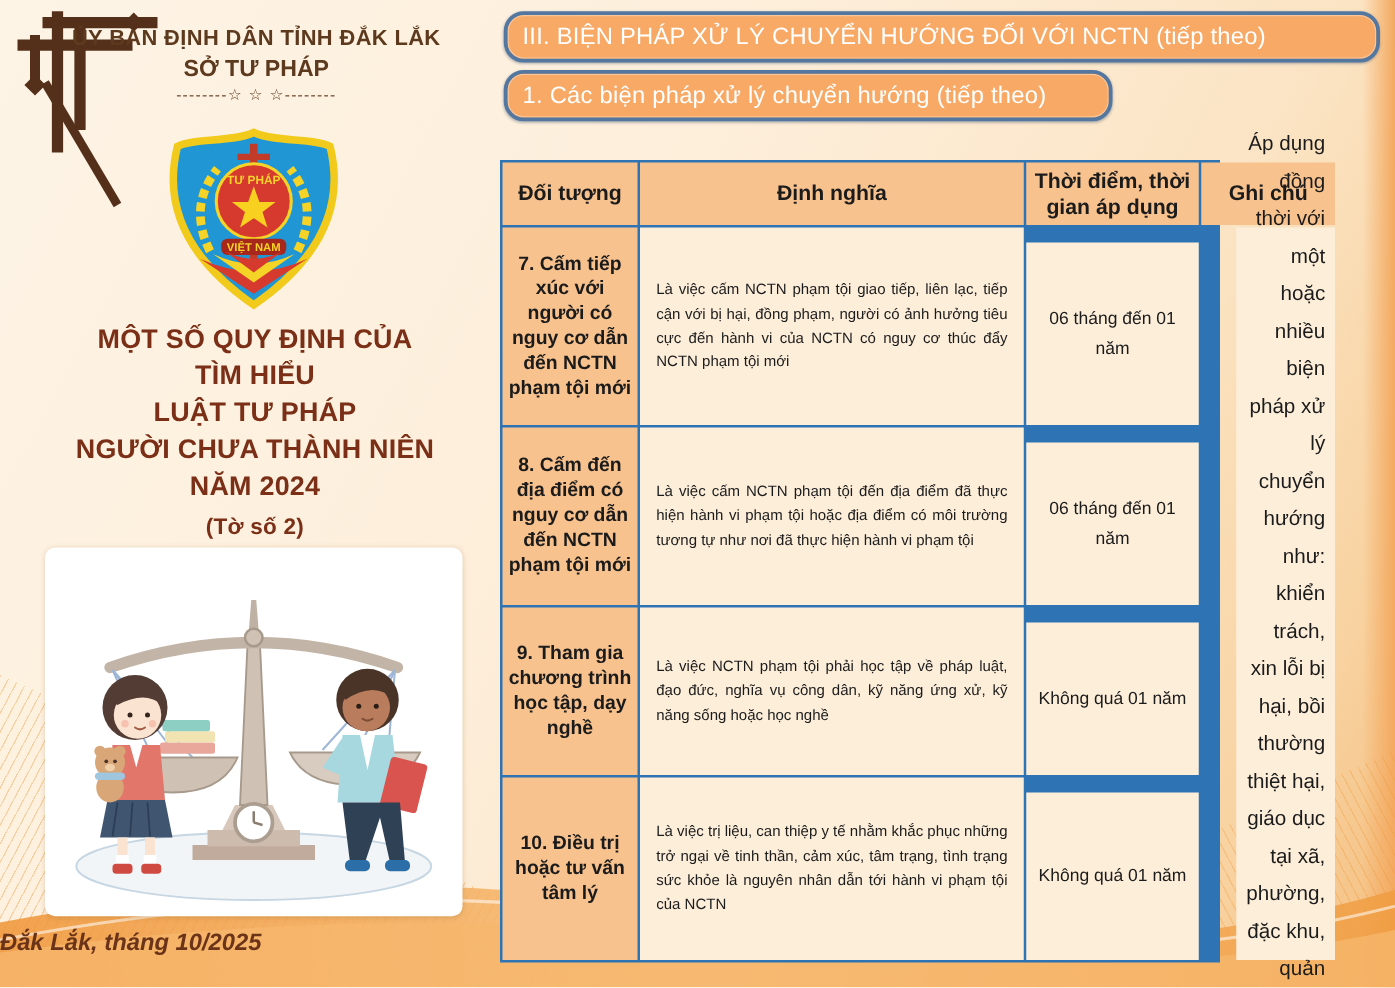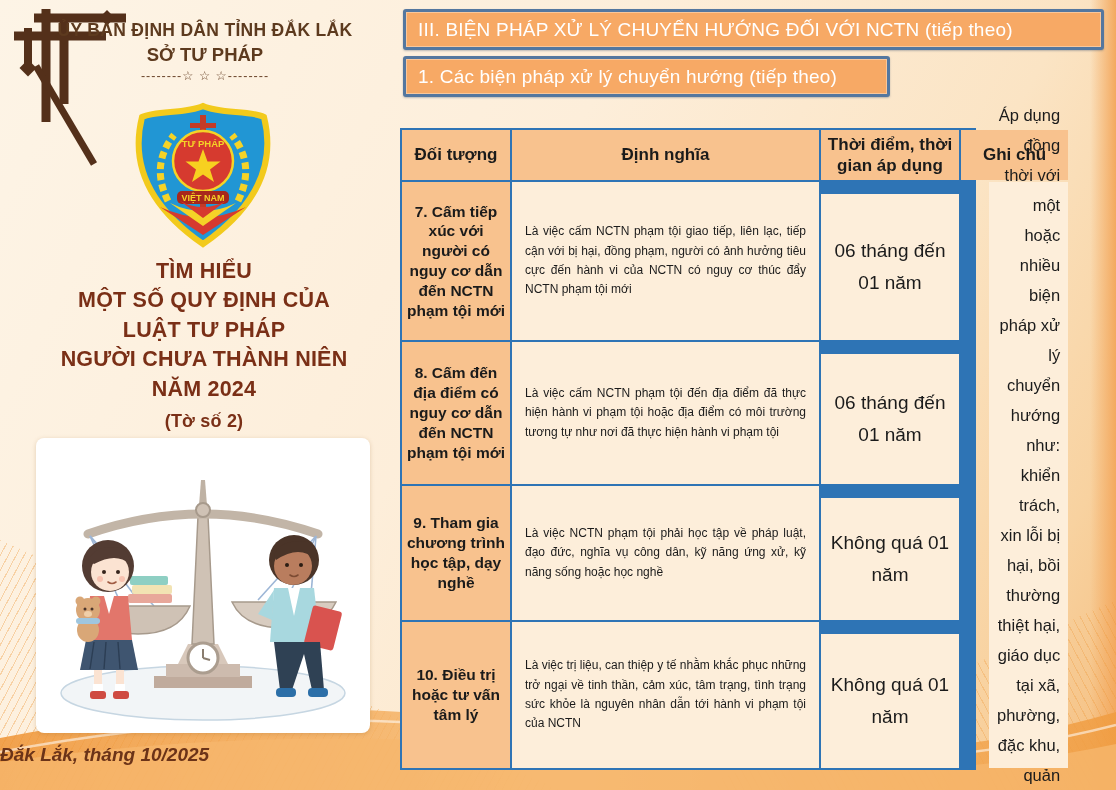--- a/index.html
+++ b/index.html
@@ -28,41 +28,41 @@
   .org-div{font-size:12.5px;margin-top:2px;letter-spacing:1px;color:#6a452a;}
   .emblem{position:absolute;left:122px;top:101px;width:162px;height:148px;}
   .title-block{position:absolute;left:8px;top:257px;width:392px;text-align:center;
     color:var(--title_brown,#7a2f16);font-weight:800;font-size:21.5px;line-height:1.37;letter-spacing:.2px;}
   .title-sub{font-size:18px;margin-top:5px;}
   .illustration{position:absolute;left:36px;top:438px;width:334px;height:295px;
     background:#ffffff;border-radius:8px;box-shadow:0 1px 4px rgba(150,100,40,.25);overflow:hidden;}
   .date-line{position:absolute;left:0;top:744px;width:420px;text-align:left;
     color:#6b3318;font-size:19px;font-weight:800;font-style:italic;}
   
-  .banner{position:absolute;box-sizing:border-box;height:41px;border-radius:3px;
+  .banner{position:absolute;box-sizing:border-box;height:41px;border-radius:16px;
     background:var(--banner_bg,#f7a965);border:3px solid var(--banner_border,#54779f);
     box-shadow:0 1px 2px rgba(60,80,110,.35), inset 0 0 0 1px rgba(255,255,255,.35);
     display:flex;align-items:center;color:var(--banner_text,#ffffff);
     font-size:19px;letter-spacing:.2px;padding:0 12px;white-space:nowrap;}
   .banner-1{left:403px;top:9px;width:701px;}
   .banner-2{left:403px;top:56px;width:487px;}
   
   .vtable{position:absolute;left:400px;top:128px;width:576px;height:642px;box-sizing:border-box;
     display:grid;grid-template-columns:108px 307px 138px 1fr;
     grid-template-rows:50px 158px 142px 134px 146px;
     gap:2px;padding:2px;background:var(--table_border,#2e74b5);}
   .cell{display:flex;align-items:center;justify-content:center;box-sizing:border-box;
     background:var(--cell_cream,#fdeeda);color:#1b1b1b;}
   .cell.orange{background:var(--cell_orange,#f8c28e);}
   .th{font-weight:800;font-size:17px;text-align:center;line-height:1.25;padding:2px 6px;}
   .subject{font-weight:800;font-size:15.5px;text-align:center;line-height:1.28;padding:16px 4px;}
   .definition{font-size:12px;line-height:1.62;padding:6px 13px;
     text-align:justify;text-align-last:left;align-items:center;}
   .definition > div{width:100%;}
-  .duration{font-size:19px;text-align:center;line-height:1.7;padding:2px 8px;margin-top:12px;}
+  .duration{font-size:14px;text-align:center;line-height:1.7;padding:2px 8px;margin-top:12px;}
   .note-cell{grid-column:4;grid-row:2 / 6;font-size:16.5px;line-height:1.82;
     text-align:right;padding:22px 8px;margin-left:28px;}
 </style>
 </head>
 <body>
 
 <div id="poster">
 
   <div class="right-edge"></div>
   <div class="hatch-bl"></div>
@@ -113,22 +113,22 @@
     <text x="81" y="46" text-anchor="middle" font-size="9.5" font-weight="bold" fill="#f5d327" font-family="Liberation Sans, sans-serif">TƯ PHÁP</text>
     <path d="M81,48 L85.5,60.5 L98.5,60.5 L88,68.5 L92,81 L81,73.5 L70,81 L74,68.5 L63.5,60.5 L76.5,60.5 Z" fill="#f7d020"></path>
     <rect x="55" y="90" width="52" height="13" rx="5" fill="#a8271c"></rect>
     <text x="81" y="100" text-anchor="middle" font-size="9" font-weight="bold" fill="#f5d327" font-family="Liberation Sans, sans-serif">VIỆT NAM</text>
     <path d="M81,134 L38,106 Q81,126 124,106 Z" fill="#d63a2f"></path>
     <path d="M81,125 L48,102 Q81,118 114,102 Z" fill="#f5d327"></path>
     <path d="M81,117 L58,100 Q81,112 104,100 Z" fill="#d63a2f"></path>
   </svg>
 
   <div class="title-block">
+    <div>MỘT SỐ QUY ĐỊNH CỦA</div>
     <div>TÌM HIỂU</div>
-    <div>MỘT SỐ QUY ĐỊNH CỦA</div>
     <div>LUẬT TƯ PHÁP</div>
     <div>NGƯỜI CHƯA THÀNH NIÊN</div>
     <div>NĂM 2024</div>
     <div class="title-sub">(Tờ số 2)</div>
   </div>
 
   <div class="illustration">
     <svg width="334" height="295" viewBox="0 0 334 295">
       <ellipse cx="167" cy="255" rx="142" ry="27" fill="#f2f5f7" stroke="#c6d6e2" stroke-width="1.5"></ellipse>
 

